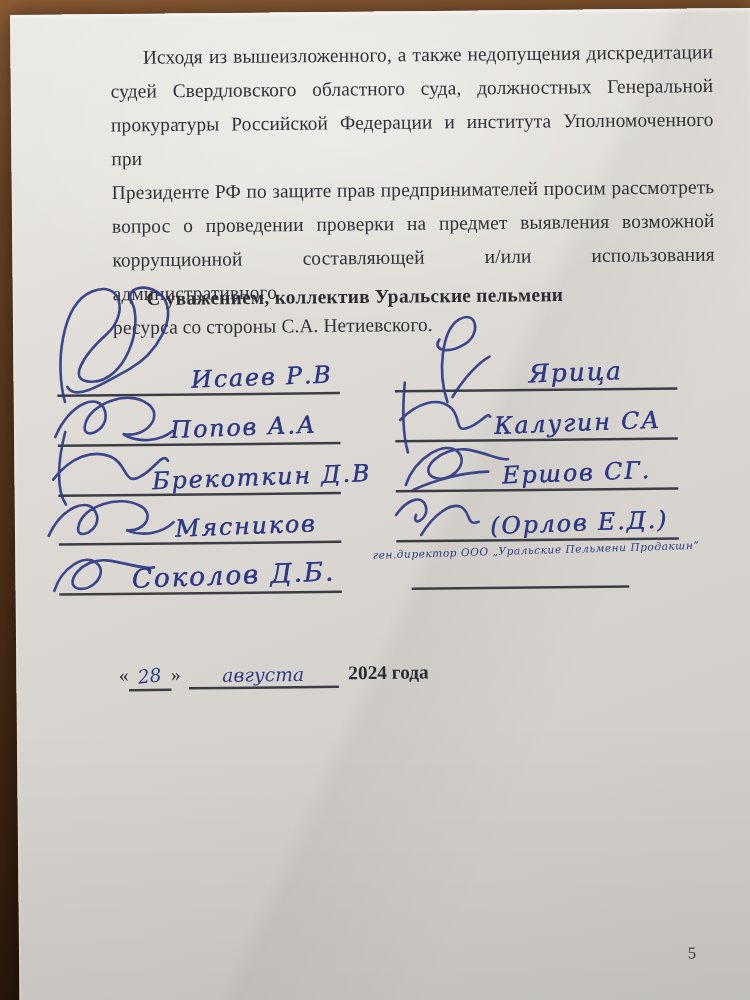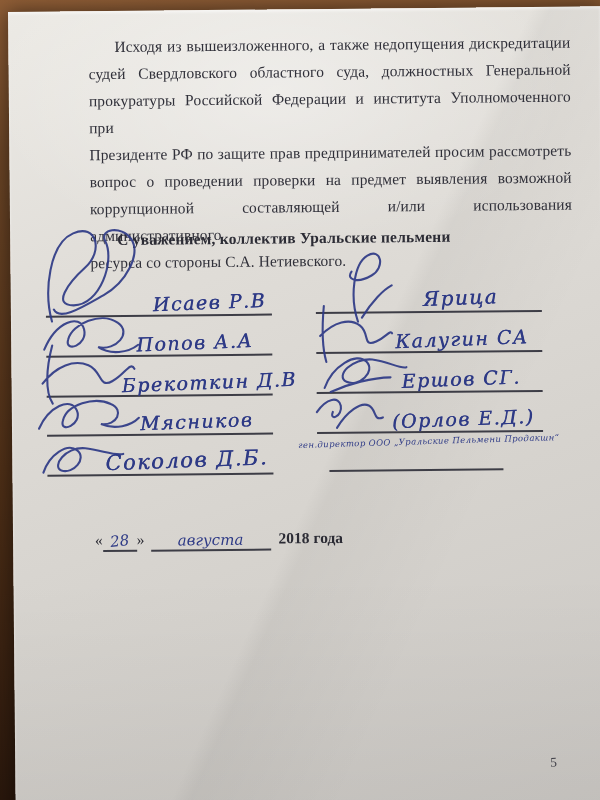--- a/index.html
+++ b/index.html
@@ -131,19 +131,19 @@
       <svg class="flourish" style="left:-4px;bottom:-8px;" width="80" height="52">
         <path d="M4,24 C14,10 26,8 28,18 C30,28 16,34 20,24 M24,40 C34,24 48,14 56,18 C64,22 60,34 70,30"></path>
       </svg>
       <span class="hand sig-name" style="left:75px;">(Орлов Е.Д.)</span>
     </div>
     <div class="sig-row r" style="top:427px;left:317px;width:174px;"></div>
 
     <div class="hand sig-note">ген.директор ООО „Уральские Пельмени Продакшн“</div>
 
     <div class="date-row">
-      <span class="q">«</span><span class="date-day"><span class="hand">28</span></span><span class="q">»</span><span class="date-month hand">августа</span><span>2018 года</span>
+      <span class="q">«</span><span class="date-day"><span class="hand">28</span></span><span class="q">»</span><span class="date-month hand">августа</span><span>2024 года</span>
     </div>
 
     <div class="page-num">5</div>
 
   </div>
 </div>
 
 </body></html>

